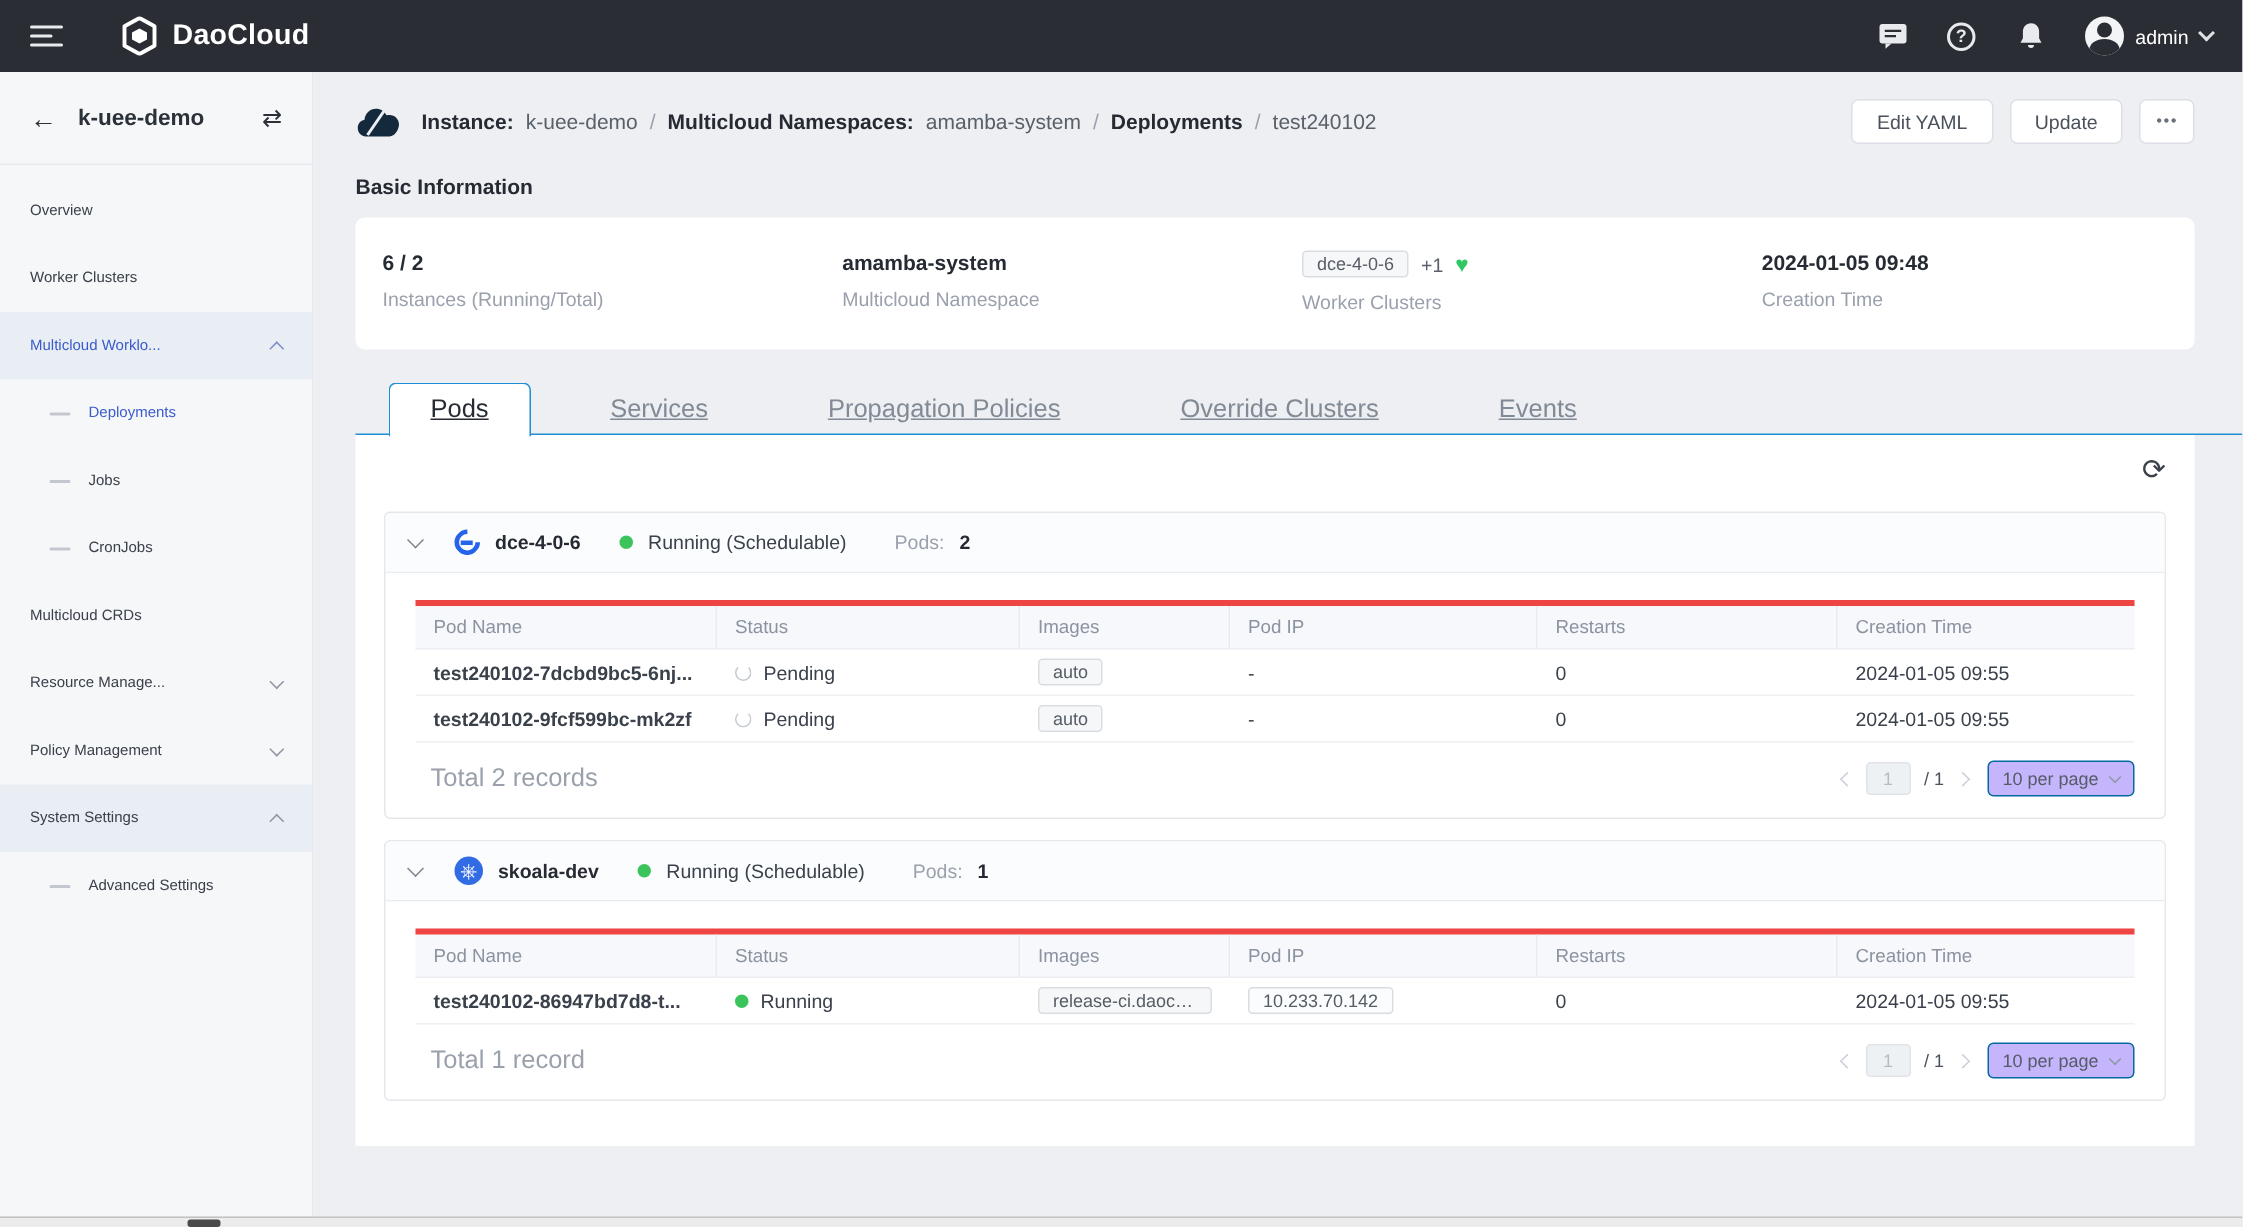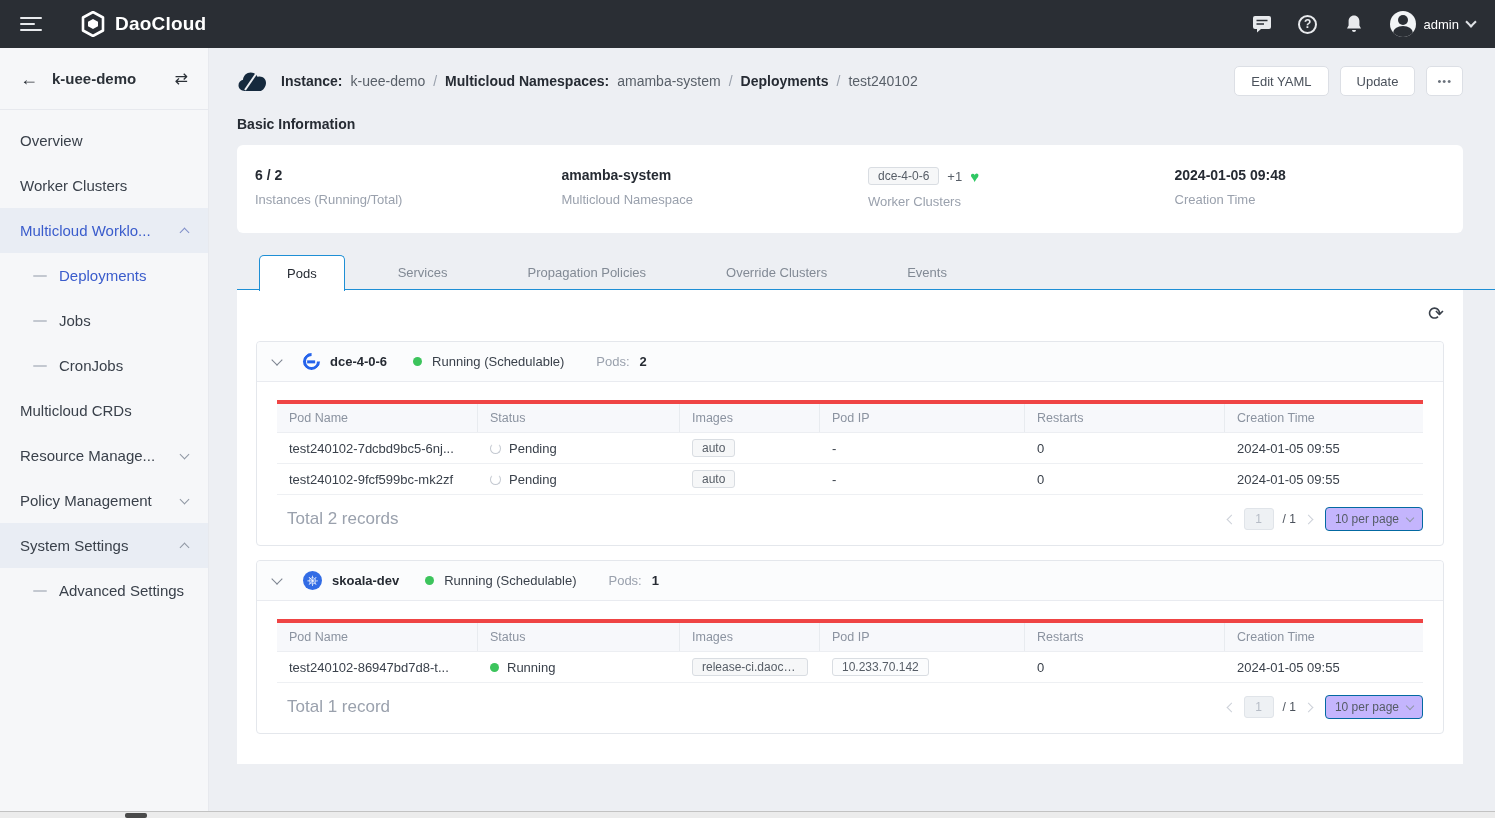--- a/index.html
+++ b/index.html
@@ -25,21 +25,21 @@
   .chev { width:8px; height:8px; border-right:2px solid #dfe2e6; border-bottom:2px solid #dfe2e6; transform:rotate(45deg); margin-top:-4px; }
 
   
   .shell { display:flex; height:763px; }
   .sidebar { width:209px; background:#f6f7f9; border-right:1px solid #e7e9ee; display:flex; flex-direction:column; }
   .sb-head { height:62px; display:flex; align-items:center; padding:0 20px; gap:14px; border-bottom:1px solid #e7e9ee; }
   .back-ic { font-size:18px; color:#2b3138; cursor:pointer; line-height:1; }
   .sb-title { font-weight:bold; font-size:15px; color:#2b3138; flex:1; }
   .swap-ic { font-size:16px; color:#2b3138; cursor:pointer; }
   .sb-list { padding-top:8px; }
-  .sb-item { height:45px; display:flex; align-items:center; padding:0 20px; font-size:15px; color:#3a414b; cursor:pointer; }
+  .sb-item { height:45px; display:flex; align-items:center; padding:0 20px; font-size:10px; color:#3a414b; cursor:pointer; }
   .sb-item .lbl { flex:1; }
   .sb-item.section-open { background:#e9edf4; }
   .sb-item.blue { color:#3a5ccc; }
   .sb-sub { padding-left:33px; }
   .dash { width:14px; height:2px; background:#c3c8d0; border-radius:1px; margin-right:12px; }
   .sb-chev { width:7px; height:7px; border-right:1.5px solid #8f97a3; border-bottom:1.5px solid #8f97a3; }
   .sb-chev.up { transform:rotate(-135deg); margin-top:4px; }
   .sb-chev.down { transform:rotate(45deg); margin-top:-3px; }
   .sb-item.blue .sb-chev { border-color:#7f8fc9; }
 
@@ -60,21 +60,21 @@
   .info-col { width:25%; padding-left:18px; }
   .info-value { font-size:14px; font-weight:bold; color:#262b33; display:flex; align-items:center; gap:8px; }
   .info-label { font-size:13px; color:#9aa1ad; margin-top:9px; }
   .tagchip { display:inline-block; border:1px solid #d9dde2; background:#f6f7f8; border-radius:3px; padding:1px 9px; font-size:12px; font-weight:normal; color:#565d66; }
   .plus-one { font-weight:normal; color:#596069; font-size:13px; }
   .heart { color:#2fc863; font-size:15px; }
 
   
   .tabs-row { margin-top:21px; margin-right:-32px; padding-left:22px; display:flex; align-items:flex-end; position:relative; height:36px; }
   .tabs-row::after { content:""; position:absolute; left:0; right:0; bottom:0; height:1px; background:#1e8fd5; }
-  .tab { height:35px; padding:0 27px; display:flex; align-items:center; font-size:13px; color:#828a95; cursor:pointer; position:relative; z-index:1; margin-right:26px; }
+  .tab { height:35px; padding:0 27px; display:flex; align-items:center; font-size:17px; color:#828a95; cursor:pointer; position:relative; z-index:1; margin-right:26px;text-decoration:underline; }
   .tab.active { background:#ffffff; border:1px solid #1e8fd5; border-bottom:none; border-radius:5px 5px 0 0; color:#262b33; height:36px; margin-bottom:-1px; padding-bottom:1px; }
 
   
   .panel { background:#ffffff; padding:14px 19px 20px; min-height:474px; }
   .search-row { display:flex; align-items:center; }
   .search-box { width:445px; height:28px; background:#eef0f3; border-radius:14px; display:flex; align-items:center; padding:0 12px; gap:8px; }
   .search-box input { border:none; outline:none; background:transparent; flex:1; font-size:13px; color:#3a414b; font-family:inherit; }
   .search-box input::placeholder { color:#a6adb8; }
   .mag { width:11px; height:11px; border:1.7px solid #868e99; border-radius:50%; position:relative; flex:none; }
   .mag::after { content:""; position:absolute; width:5px; height:1.7px; background:#868e99; transform:rotate(45deg); left:9px; top:10px; }
@@ -93,21 +93,21 @@
   .pods-lbl { color:#9aa1ad; font-size:13px; }
   .pods-count { color:#262b33; font-weight:bold; font-size:13px; }
 
   .cc-body { padding:18px 20px 0; }
   .tgrid { display:grid; grid-template-columns:201px 202px 140px 205px 200px 1fr; }
   .thead { background:#f7f8fb; border-top:4px solid #ef4444; border-bottom:1px solid #eceef2; }
   .thead .cell { height:28px; display:flex; align-items:center; padding:0 12px; font-size:12.5px; color:#8b93a0; border-right:1px solid #e8ebef; }
   .thead .cell:last-child { border-right:none; }
   .trow { border-bottom:1px solid #eef0f3; }
   .trow .cell { height:30px; display:flex; align-items:center; padding:0 12px; font-size:13px; color:#3a414b; }
-  .pod-name { font-weight:normal; color:#2b3138; }
+  .pod-name { font-weight:bold; color:#2b3138; }
   .st { display:flex; align-items:center; gap:8px; }
   .ring { width:11px; height:11px; border:1.7px solid #c4c9d1; border-top-color:transparent; border-radius:50%; flex:none; }
   .tag2 { display:inline-block; border:1px solid #d9dde2; background:#f6f7f8; border-radius:3px; padding:1px 9px; font-size:12px; color:#565d66; max-width:100%; white-space:nowrap; overflow:hidden; text-overflow:ellipsis; }
   .tag2.ip { background:#fbfcfd; }
   .cc-footer { display:flex; align-items:center; padding:12px 0 14px; }
   .total-txt { font-size:17px; color:#9aa1ad;margin-left:10px; }
   .pager { margin-left:auto; display:flex; align-items:center; gap:9px; }
   .pg-chev { width:7px; height:7px; border-right:1.6px solid #ccd1d9; border-bottom:1.6px solid #ccd1d9; cursor:pointer; }
   .pg-chev.left { transform:rotate(135deg); }
   .pg-chev.right { transform:rotate(-45deg); }

